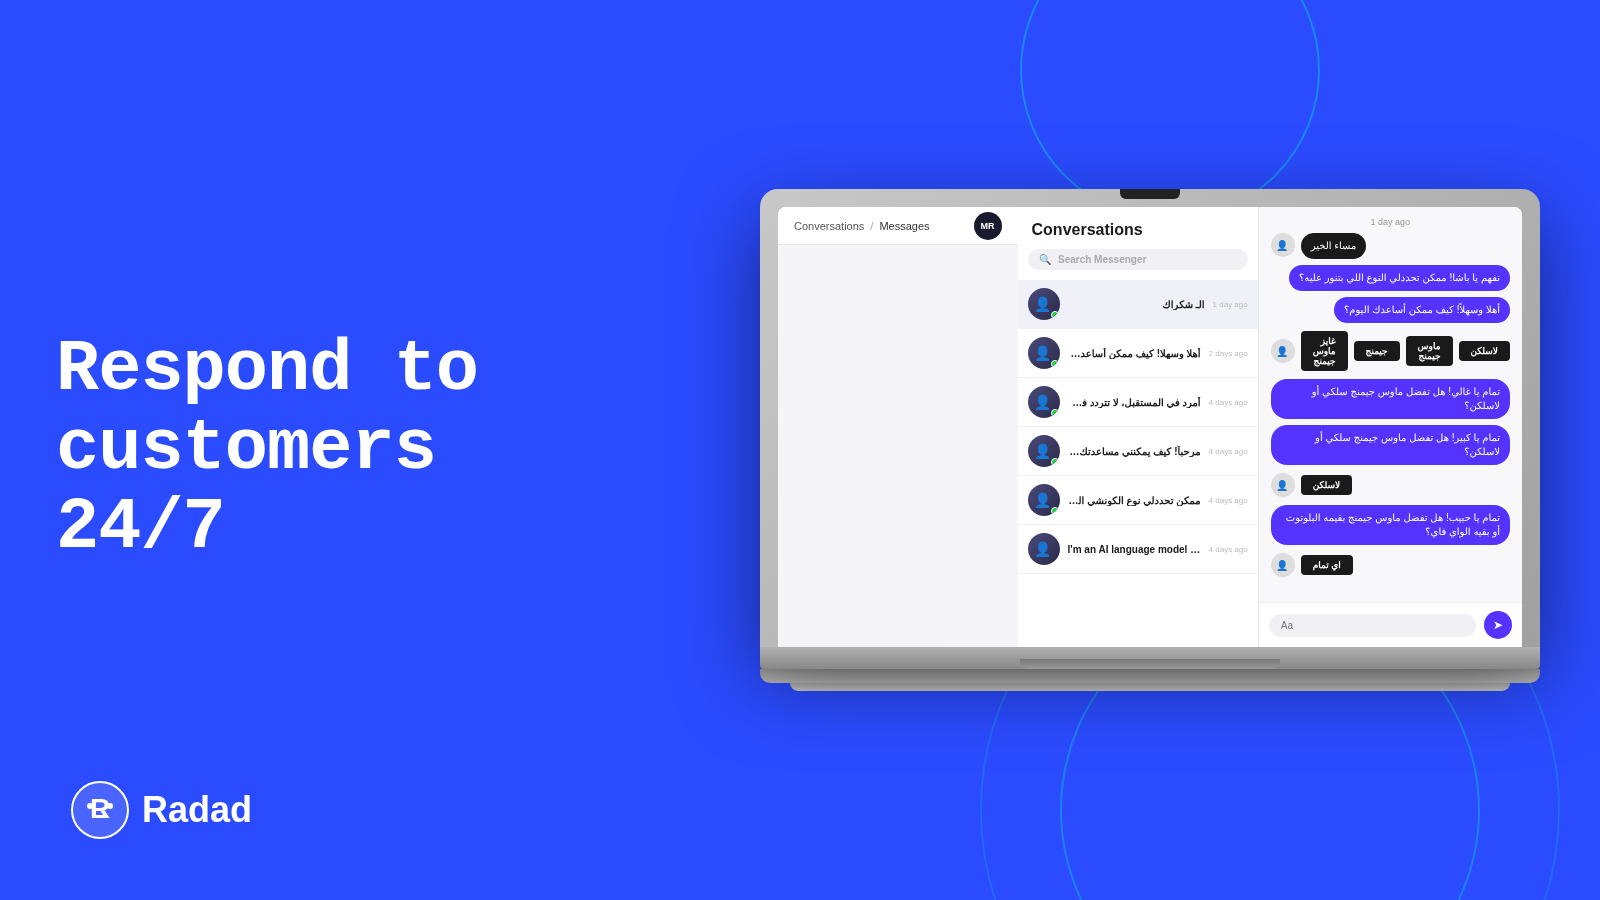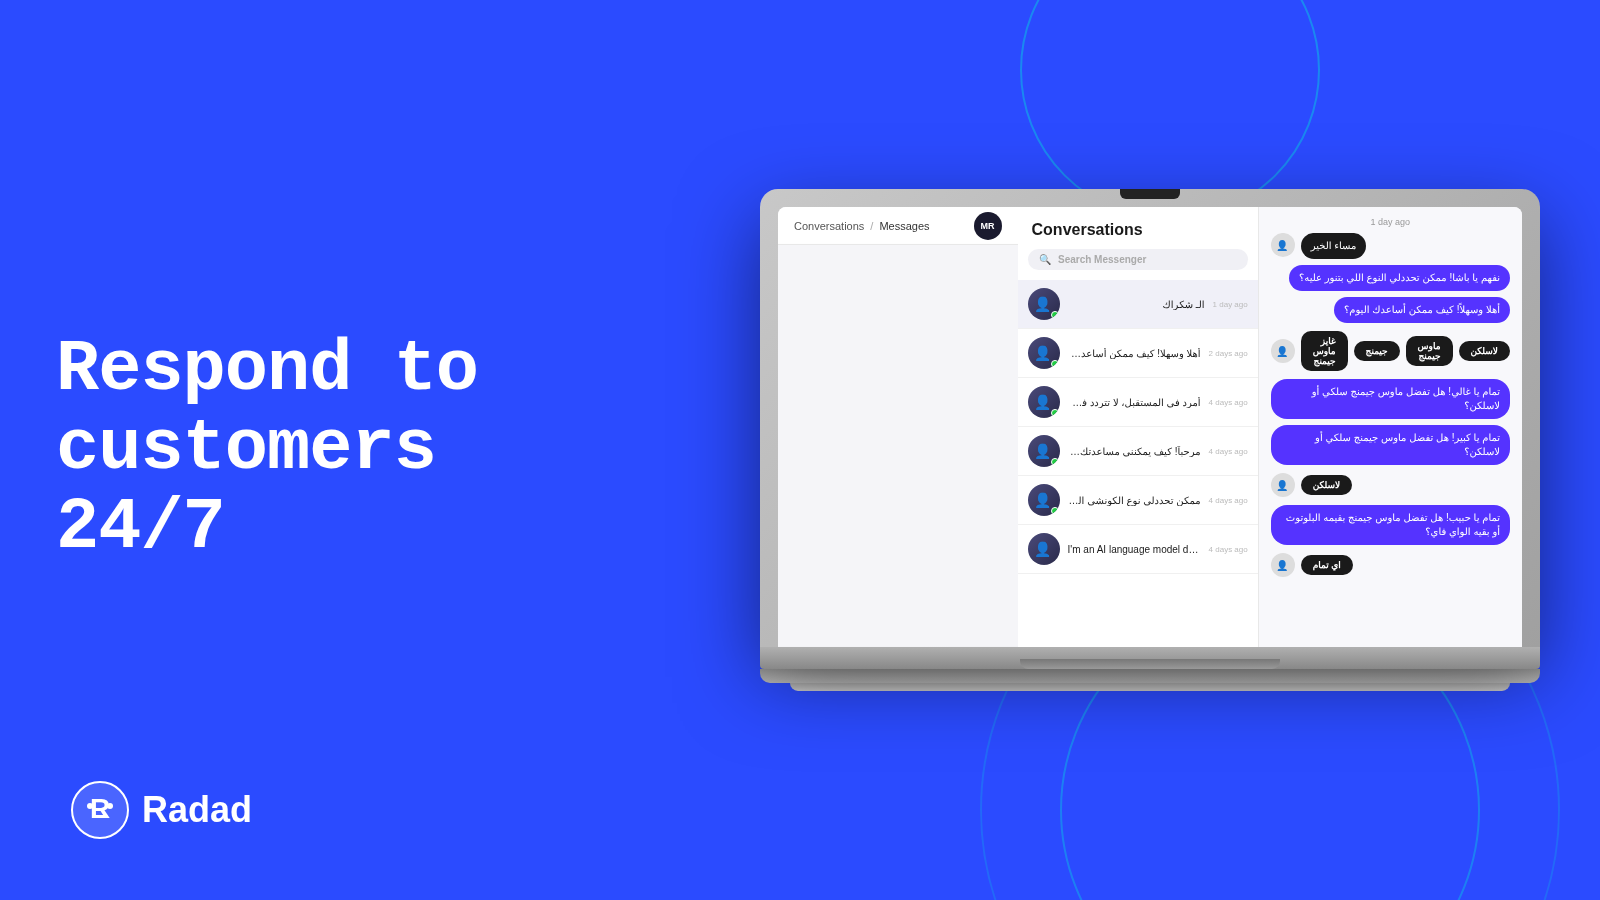--- a/index.html
+++ b/index.html
@@ -281,21 +281,21 @@
       border-radius: 50%;
       border: 1px solid white;
     }
 
     .conv-info {
       flex: 1;
       min-width: 0;
     }
     .conv-name {
       font-size: 10px;
-      font-weight: 400;
+      font-weight: 700;
       color: #1a1a1a;
       direction: rtl;
       text-align: right;
       white-space: nowrap;
       overflow: hidden;
       text-overflow: ellipsis;
     }
     .conv-preview {
       font-size: 9px;
       color: #888;
@@ -374,21 +374,21 @@
 
     .chip-row {
       display: flex;
       align-items: center;
       gap: 6px;
       margin: 2px 0;
     }
 
     .chip {
       padding: 5px 12px;
-      border-radius: 10px;
+      border-radius: 4px;
       font-size: 9px;
       font-weight: 600;
       cursor: pointer;
       direction: rtl;
     }
     .chip.dark { background: #1a1a1a; color: white; }
 
     
     .chat-input-area {
       background: white;
@@ -602,20 +602,26 @@
                 <div class="msg-bubble purple">تمام يا حبيب! هل تفضل ماوس جيمنج بقيمه البلوتوث أو بقيه الواي فاي؟</div>
               </div>
 
               <div class="chip-row">
                 <div class="msg-avatar">👤</div>
                 <div class="chip dark">اي تمام</div>
               </div>
 
             </div>
 
+            <div class="chat-input-area">
+              <input class="chat-input" type="text" placeholder="Aa" style="">
+              <div class="send-btn">
+                <span class="send-arrow">➤</span>
+              </div>
+            </div>
           </div>
         </div>
       </div>
     </div>
   </div>
   <div class="laptop-base"></div>
   <div class="laptop-stand"></div>
   <div class="laptop-foot"></div>
 </div>
 

